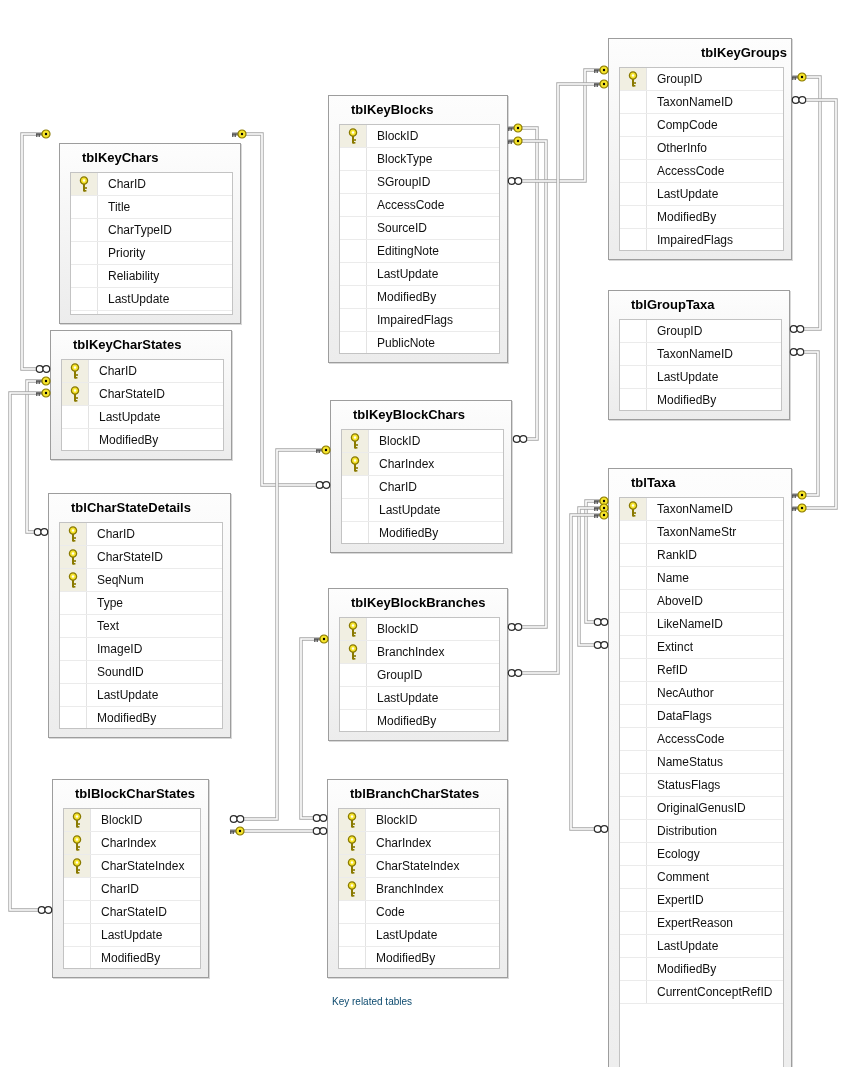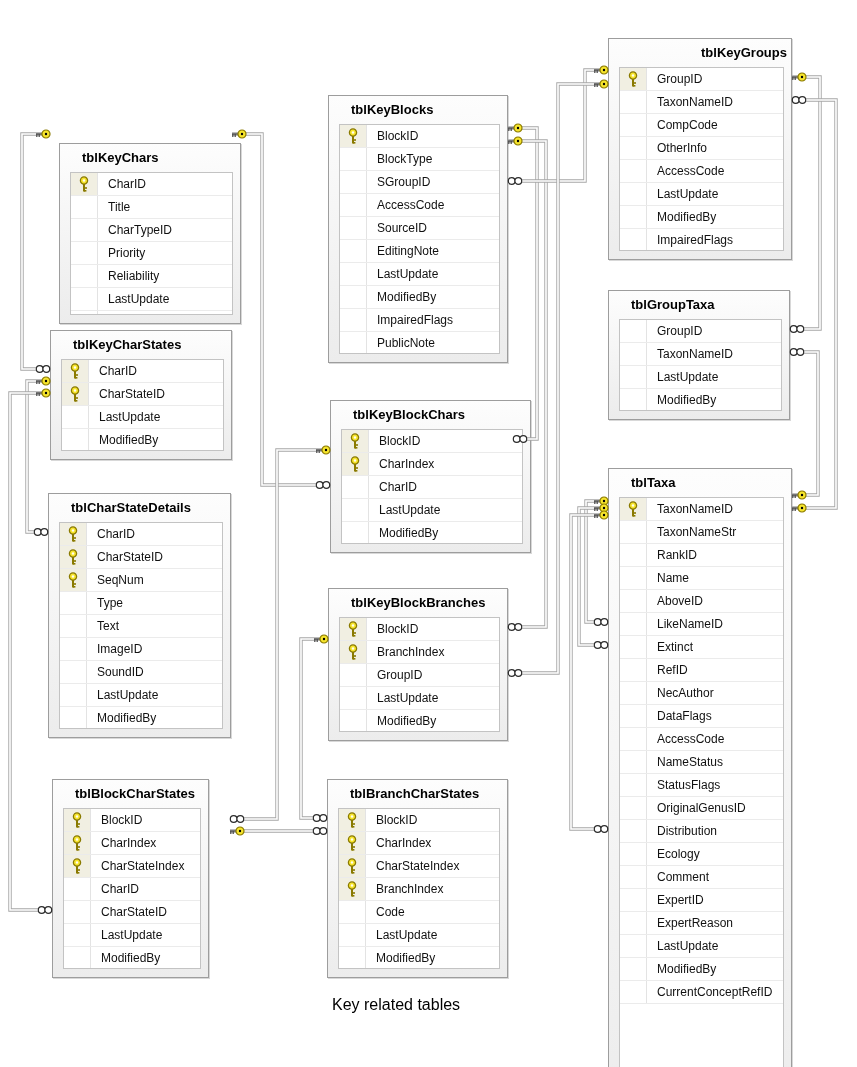--- a/index.html
+++ b/index.html
@@ -12,21 +12,21 @@
   .card-title{font-size:13px;font-weight:bold;color:#000;
               padding:6px 4px 0 22px;white-space:nowrap;letter-spacing:0px;}
   .fields{position:absolute;left:10px;right:7px;top:28px;bottom:8px;
           background:#fff;border:1px solid #c3c3c3;overflow:hidden;}
   .frow{height:23px;box-sizing:border-box;display:flex;align-items:stretch;
         border-bottom:1px solid #ebebeb;background:#fff;}
   .icell{width:27px;box-sizing:border-box;border-right:1px solid #e3e3e3;
          display:flex;align-items:center;justify-content:center;flex:none;}
   .frow.pk .icell{background:#f1efe2;}
   .fname{font-size:12px;color:#111;align-self:center;padding-left:10px;white-space:nowrap;}
-  .caption{position:absolute;z-index:2;font-size:16px;color:#000000;white-space:nowrap;}
+  .caption{position:absolute;z-index:2;font-size:10px;color:#0c4a6e;white-space:nowrap;}
 </style>
 </head>
 <body>
 
 <div class="stage">
   <svg id="wires" width="857" height="1067">
       <g>
         <path d="M50,134 L22,134 L22,369 L50,369" fill="none" stroke="#a6a6a6" stroke-width="3.4" stroke-linejoin="miter"></path>
         <path d="M50,134 L22,134 L22,369 L50,369" fill="none" stroke="#ffffff" stroke-width="1.6" stroke-linejoin="miter"></path>
         <g transform="translate(43,134)">
@@ -529,21 +529,21 @@
           <div class="frow">
             <div class="icell"></div>
             <span class="fname">ImpairedFlags</span>
           </div>
           <div class="frow">
             <div class="icell"></div>
             <span class="fname">PublicNote</span>
           </div>
         </div>
       </div>
-      <div class="card" style="left: 330px; top: 400px; width: 201px; height: 153px;">
+      <div class="card" style="left: 330px; top: 400px; width: 182px; height: 153px;">
         <div class="card-title">tblKeyBlockChars</div>
         <div class="fields">
           <div class="frow pk">
             <div class="icell">
               <svg width="12" height="17" viewBox="-6 -8.5 12 17">
                 <line x1="0" y1="-1" x2="0" y2="7" stroke="#8a7a00" stroke-width="2"></line>
                 <line x1="0" y1="3.5" x2="3" y2="3.5" stroke="#8a7a00" stroke-width="1.6"></line>
                 <line x1="0" y1="6.3" x2="2.4" y2="6.3" stroke="#8a7a00" stroke-width="1.6"></line>
                 <circle cx="0" cy="-4" r="3.6" fill="#f7e52c" stroke="#8a7a00" stroke-width="1.3"></circle>
                 <circle cx="0" cy="-4" r="1.2" fill="#fffef2" stroke="none"></circle>

